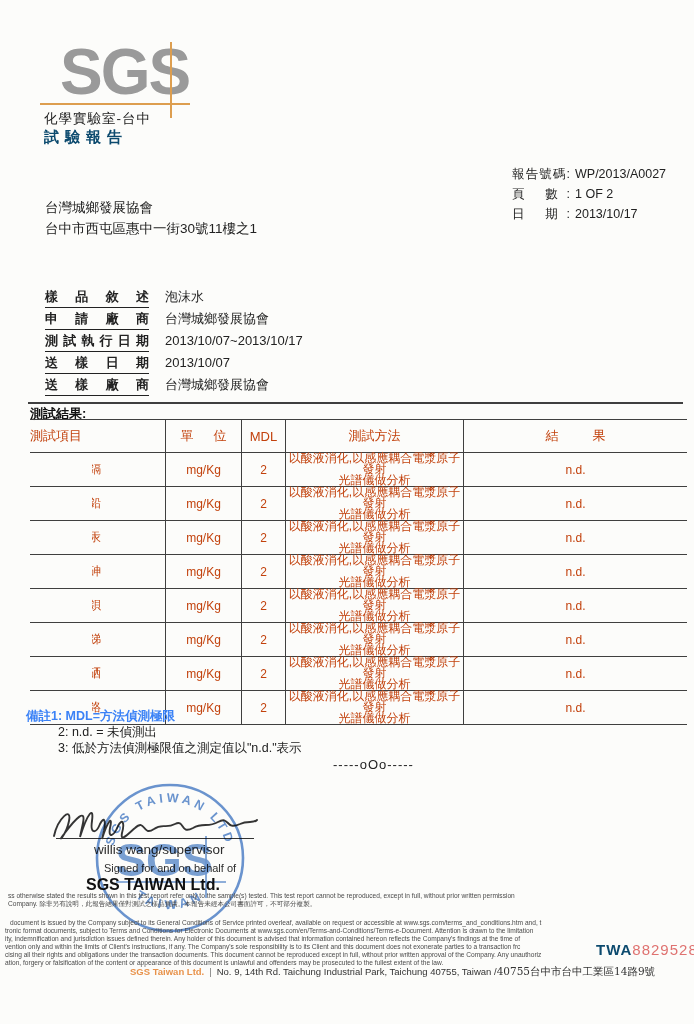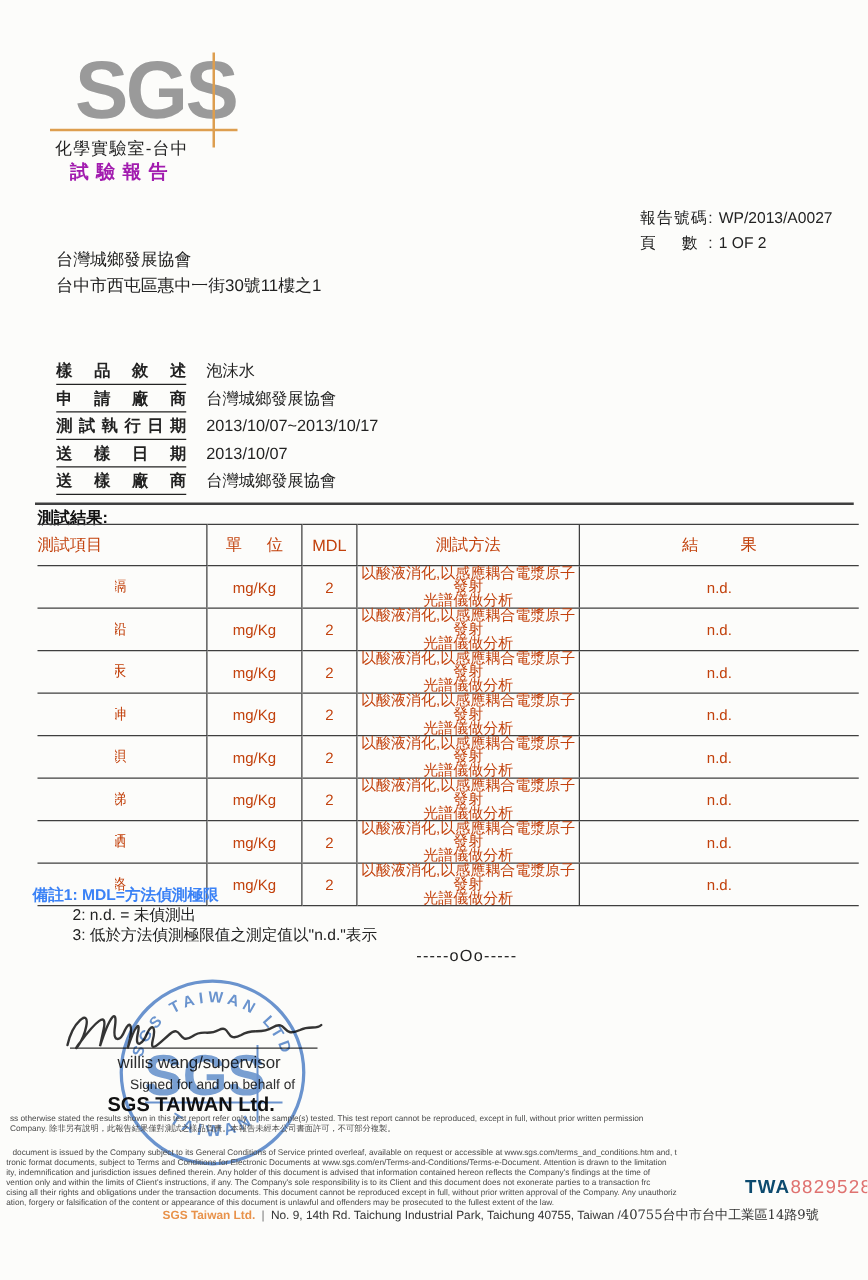--- a/index.html
+++ b/index.html
@@ -5,21 +5,21 @@
   html,body{margin:0;padding:0;}
   body{background:#fcfcfa;font-family:"Liberation Sans","DejaVu Sans",sans-serif;color:#2b2b2b;}
   .page{position:relative;width:694px;height:1024px;background:#fcfcfa;overflow:hidden;}
 
   
   .sgs-logo{position:absolute;left:60px;top:40px;font-size:64px;font-weight:bold;
     color:#9a9a9a;letter-spacing:-2px;line-height:1;transform:scaleY(1.02);}
   .logo-line-h{position:absolute;left:40px;top:103px;width:150px;height:2px;background:#dd9e4f;}
   .logo-line-v{position:absolute;left:170px;top:42px;width:2px;height:76px;background:#dd9e4f;}
   .lab-name{position:absolute;left:44px;top:110px;font-size:13.5px;letter-spacing:1px;color:#222;}
-  .report-title{position:absolute;left:56px;top:128px;font-size:15px;font-weight:bold;letter-spacing:6px;color:#a21caf;}
+  .report-title{position:absolute;left:44px;top:128px;font-size:15px;font-weight:bold;letter-spacing:6px;color:#0c4a6e;}
 
   
   .report-info{position:absolute;left:512px;top:166px;font-size:12.5px;color:#222;}
   .report-info .row{height:20px;white-space:nowrap;}
   .jlabel{display:inline-block;width:58px;text-align:justify;text-align-last:justify;}
   .report-info .val{margin-left:5px;}
 
   
   .client{position:absolute;left:45px;top:197px;font-size:13.5px;line-height:21px;color:#222;}
   .statement{position:absolute;left:45px;top:257px;font-size:13px;color:#222;}
@@ -88,20 +88,23 @@
   <div class="lab-name">化學實驗室-台中</div>
   <div class="report-title">試驗報告</div>
 
   <div class="report-info">
     <div class="row">
       <span class="jlabel">報告號碼:</span><span class="val">WP/2013/A0027</span>
     </div>
     <div class="row">
       <span class="jlabel">頁 數:</span><span class="val">1 OF 2</span>
     </div>
+    <div class="row">
+      <span class="jlabel">日 期:</span><span class="val">2013/10/17</span>
+    </div>
   </div>
 
   <div class="client">
     <div>台灣城鄉發展協會</div>
     <div>台中市西屯區惠中一街30號11樓之1</div>
   </div>
 
   <div class="fields">
     <div class="frow">
       <span class="flabel">樣品敘述</span><span class="fval">泡沫水</span>

